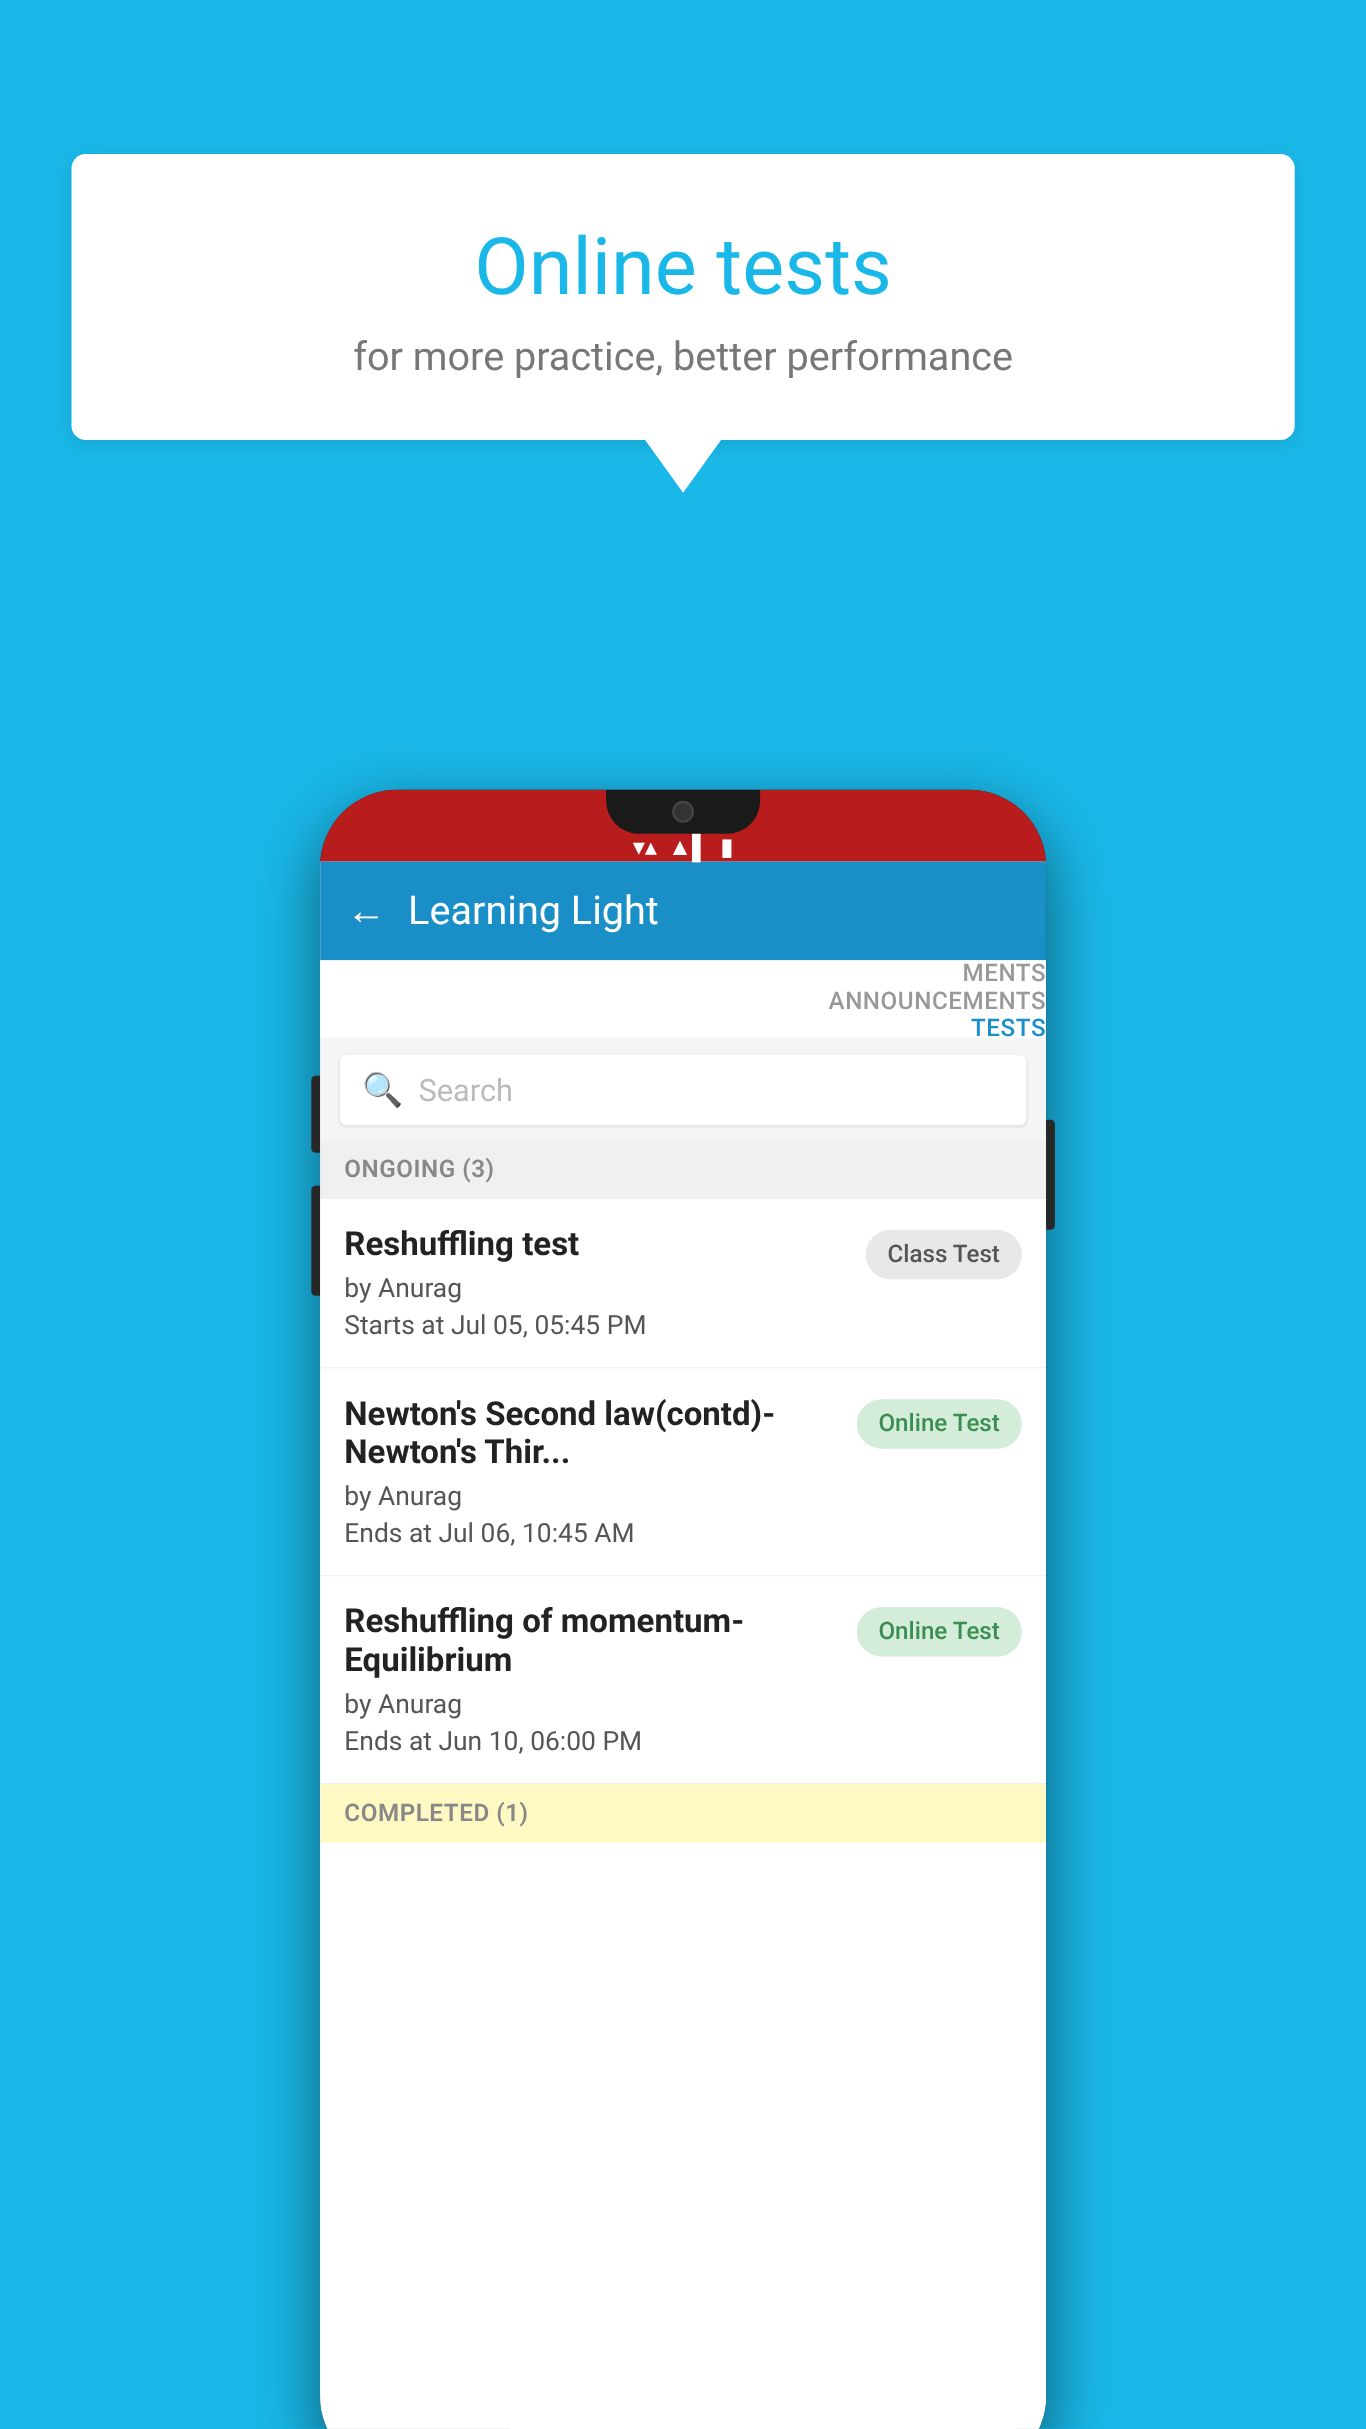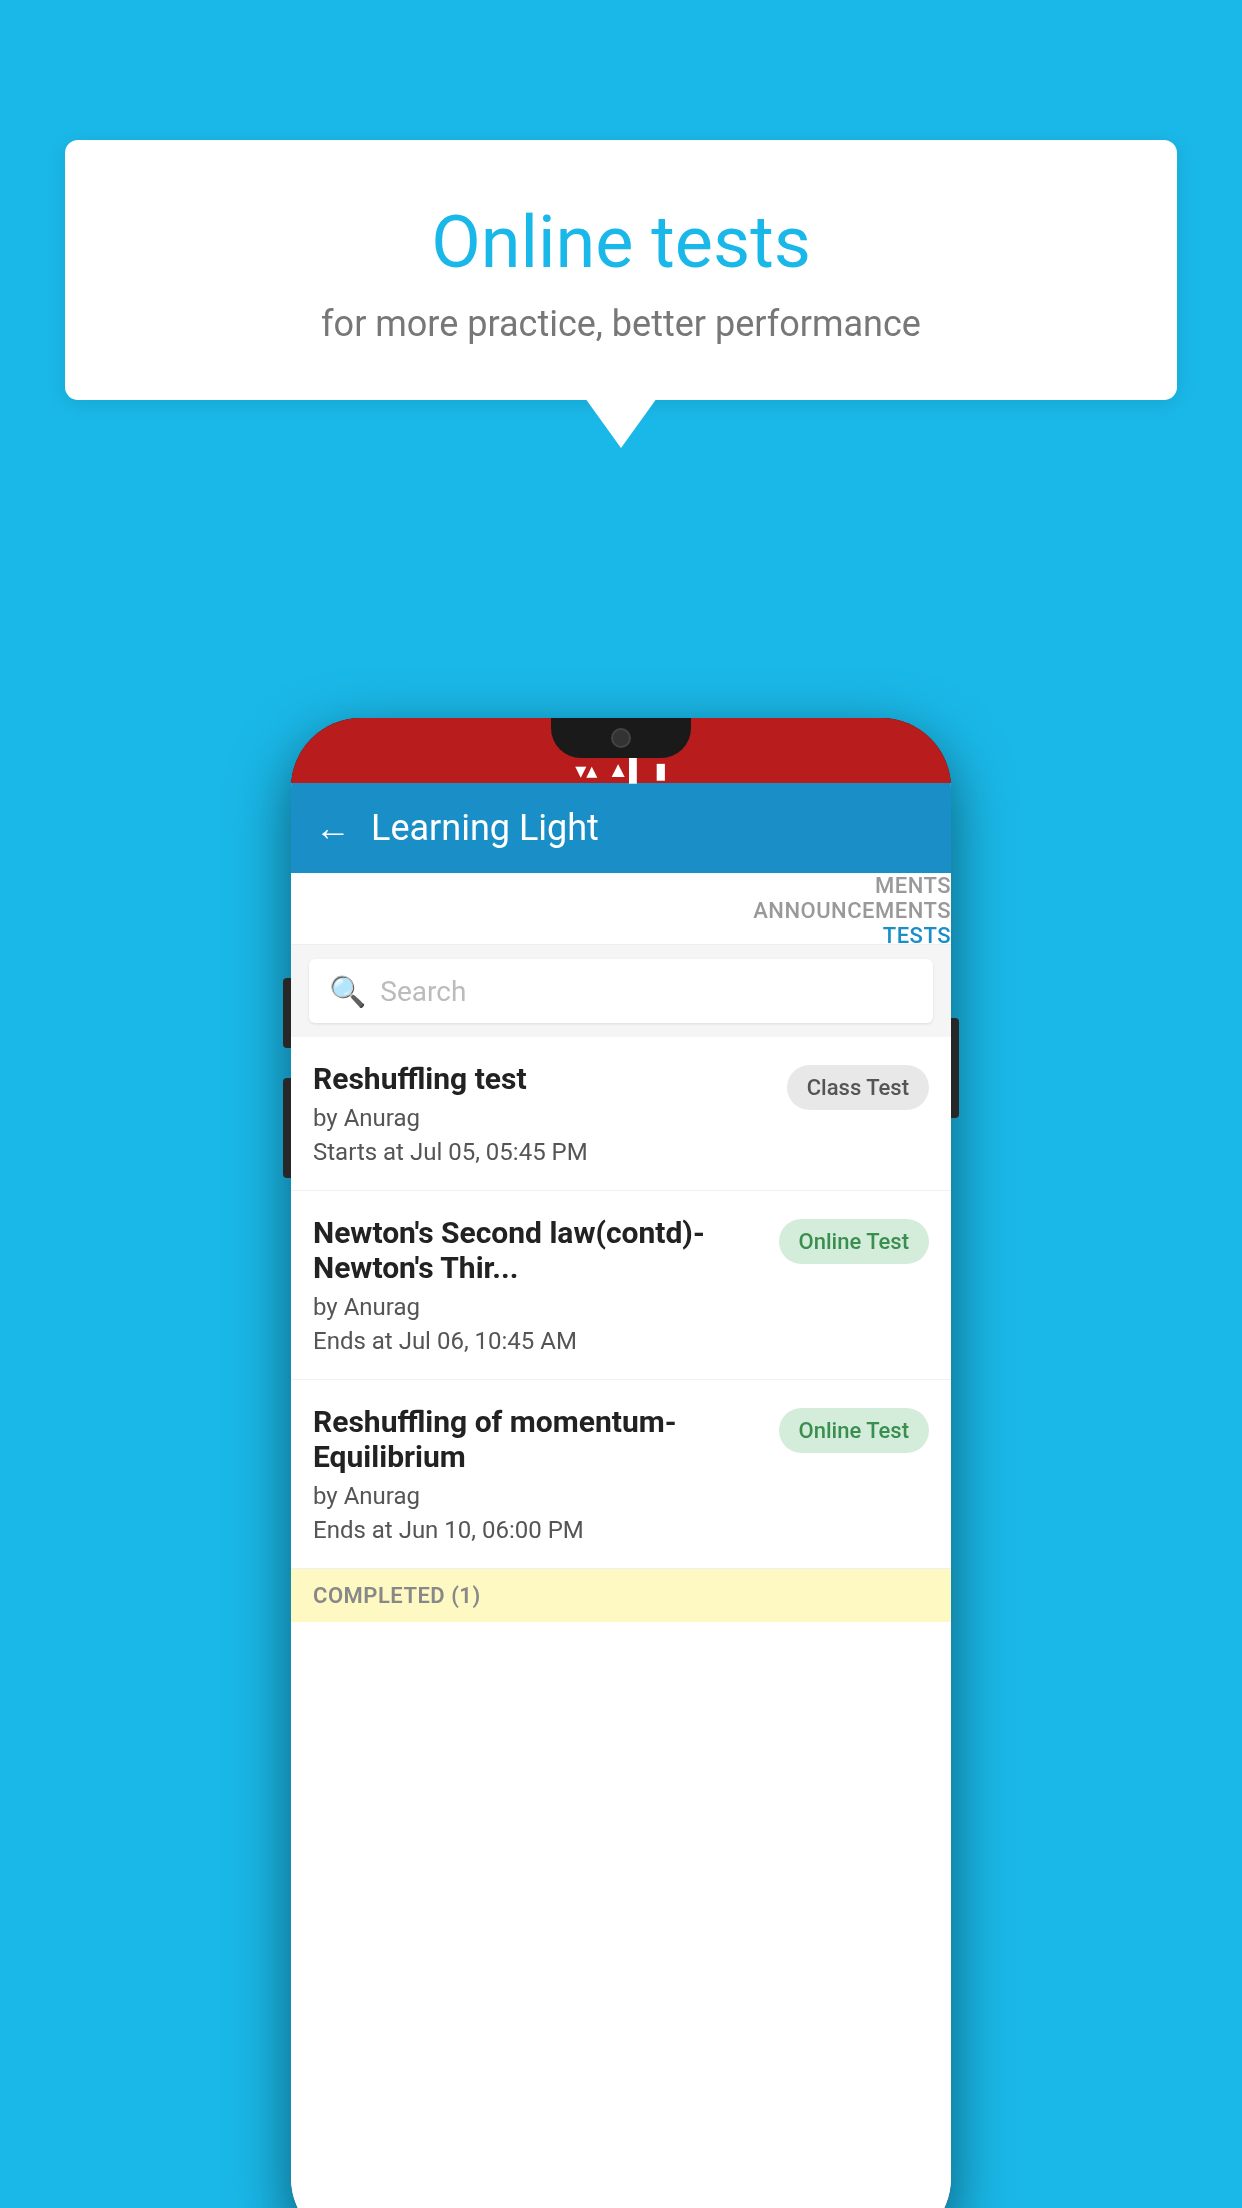--- a/index.html
+++ b/index.html
@@ -393,20 +393,21 @@
         </div>
       </div>
 
       <div class="search-container">
         <div class="search-bar">
           <span class="search-icon-svg">🔍</span>
           <span class="search-placeholder">Search</span>
         </div>
       </div>
 
+      <div class="section-header">ONGOING (3)</div>
 
       <div class="test-list">
 
         <div class="test-item">
           <div class="test-info">
             <div class="test-name">Reshuffling test</div>
             <div class="test-by">by Anurag</div>
             <div class="test-time">
               <span>Starts at</span>&nbsp;<span>Jul 05, 05:45 PM</span>
             </div>

